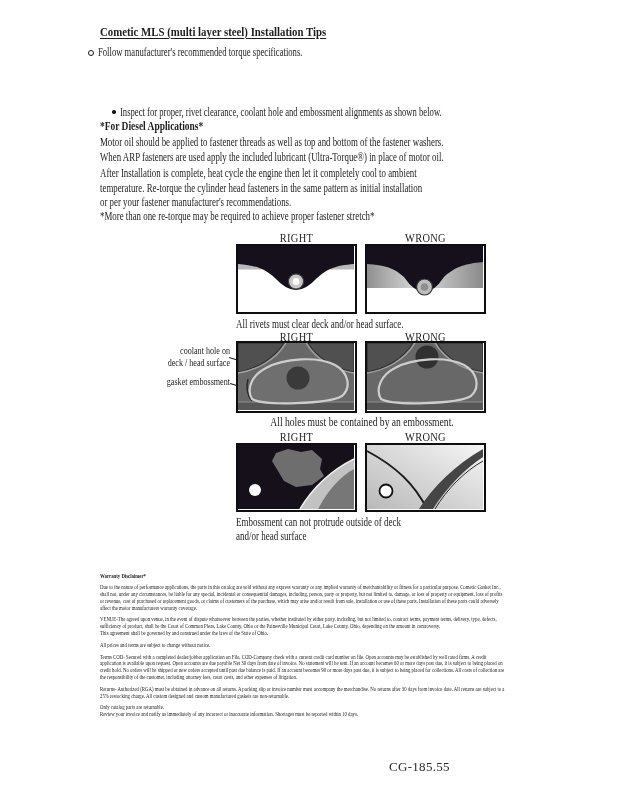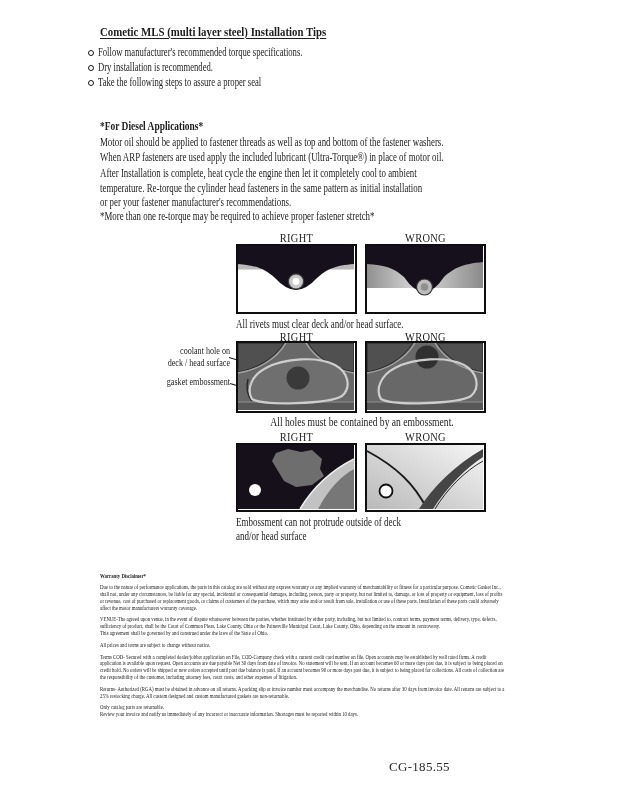--- a/index.html
+++ b/index.html
@@ -41,27 +41,23 @@
 <body>
 
 <div class="page">
 
   <div class="abs title cond80" style="left:100px;top:24px;">Cometic MLS (multi layer steel) Installation Tips</div>
 
   <div class="abs brow" style="left:88px;top:45px;">
     <span class="bmark"></span>
     <span class="btxt cond">Follow manufacturer's recommended torque specifications.</span>
   </div>
-  <div class="abs brow" style="left:88px;top:60px;">
-    <span class="bmark"></span>
-    <span class="btxt cond">Dry installation is recommended.</span>
-  </div>
-  <div class="abs brow" style="left:88px;top:75px;">
-    <span class="bmark"></span>
-    <span class="btxt cond">Take the following steps to assure a proper seal</span>
+  <div class="abs brow" style="left:112px;top:105px;">
+    <span class="smark"></span>
+    <span class="btxt cond">Inspect for proper, rivet clearance, coolant hole and embossment alignments as shown below.</span>
   </div>
 
   <div class="abs h2 cond" style="left:100px;top:119px;">*For Diesel Applications*</div>
   <div class="abs body cond" style="left:100px;top:135px;">Motor oil should be applied to fastener threads as well as top and bottom of the fastener washers.
 When ARP fasteners are used apply the included lubricant (Ultra-Torque®) in place of motor oil.</div>
   <div class="abs body2 cond" style="left:100px;top:166px;">After Installation is complete, heat cycle the engine then let it completely cool to ambient
 temperature. Re-torque the cylinder head fasteners in the same pattern as initial installation
 or per your fastener manufacturer's recommendations.</div>
   <div class="abs body cond" style="left:100px;top:209px;">*More than one re-torque may be required to achieve proper fastener stretch*</div>
 

